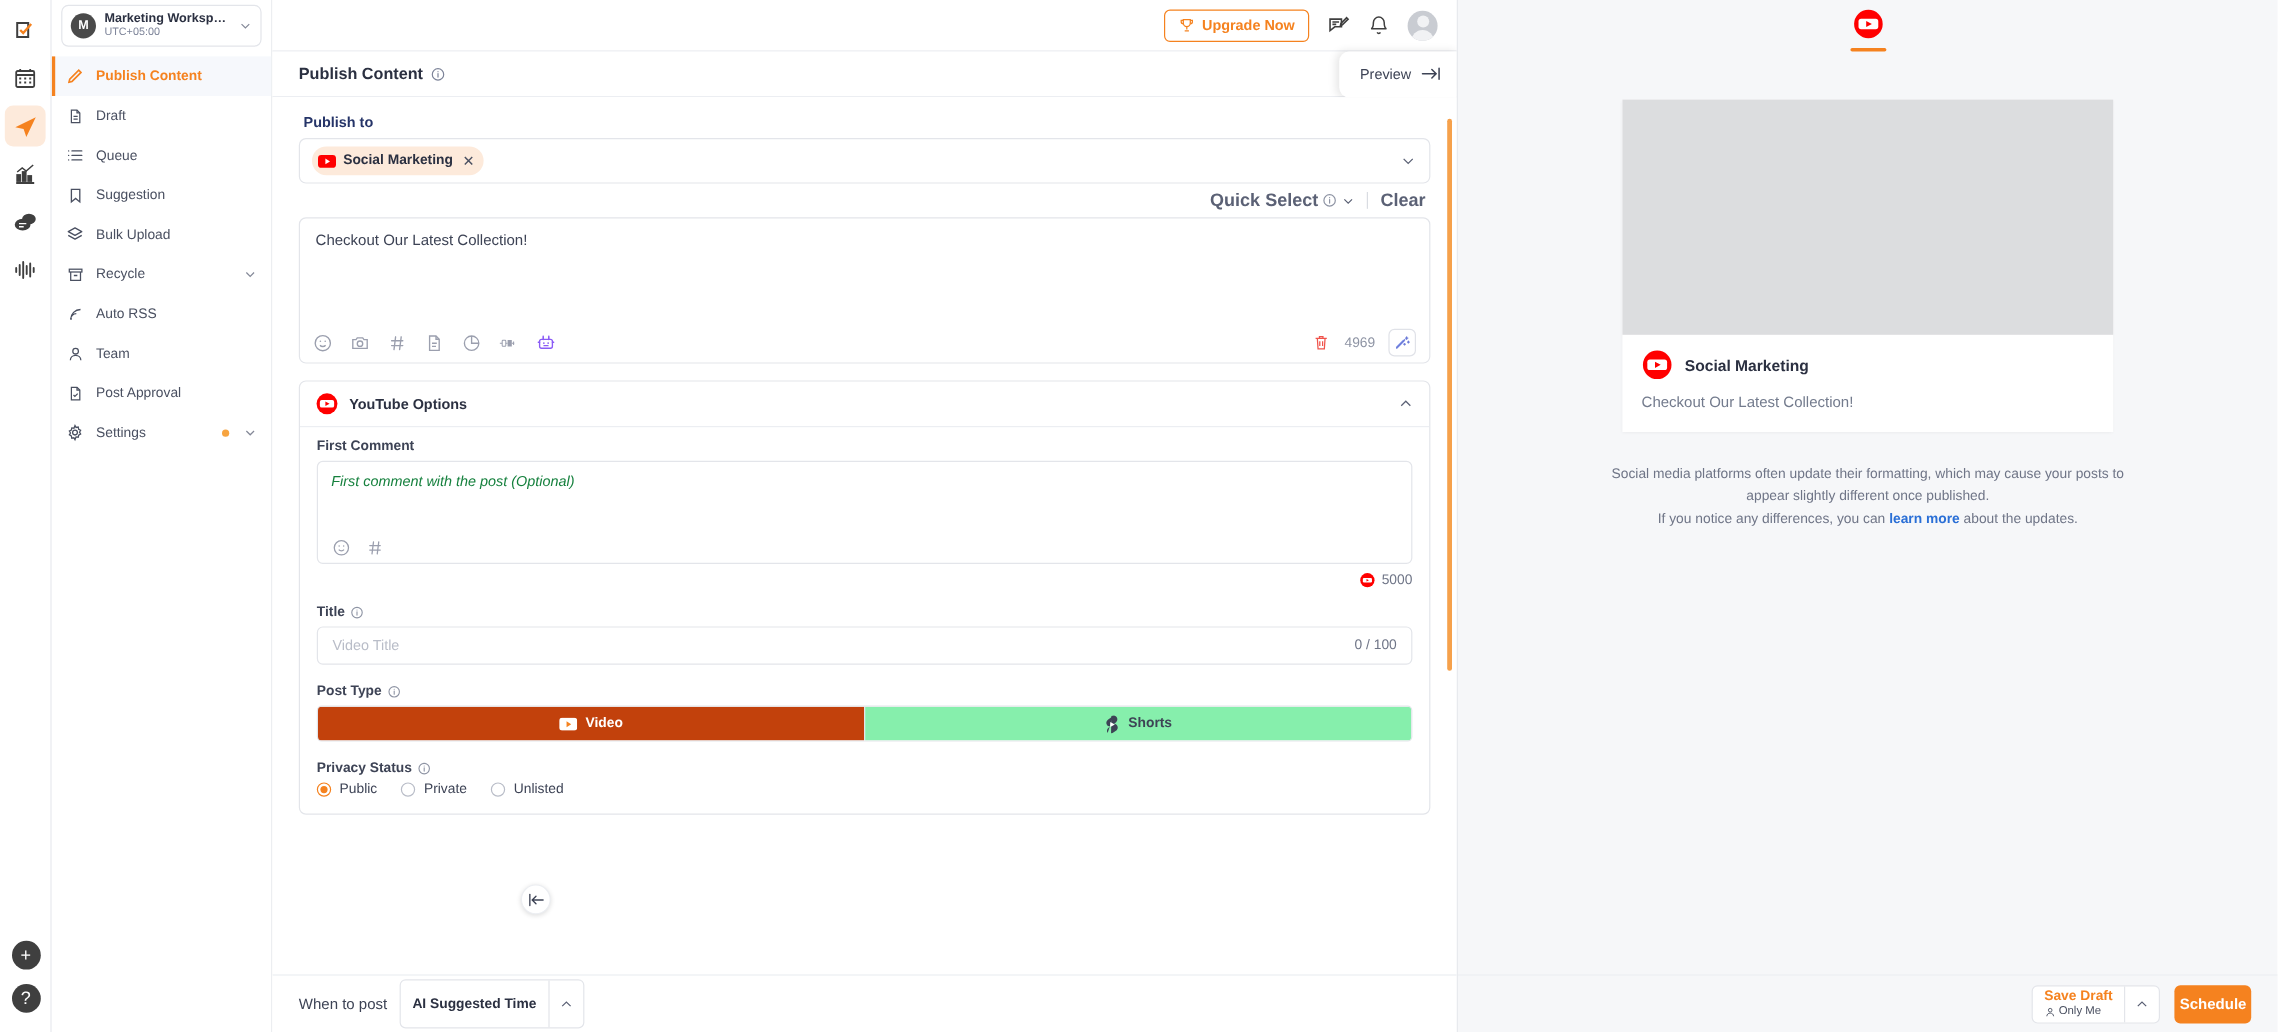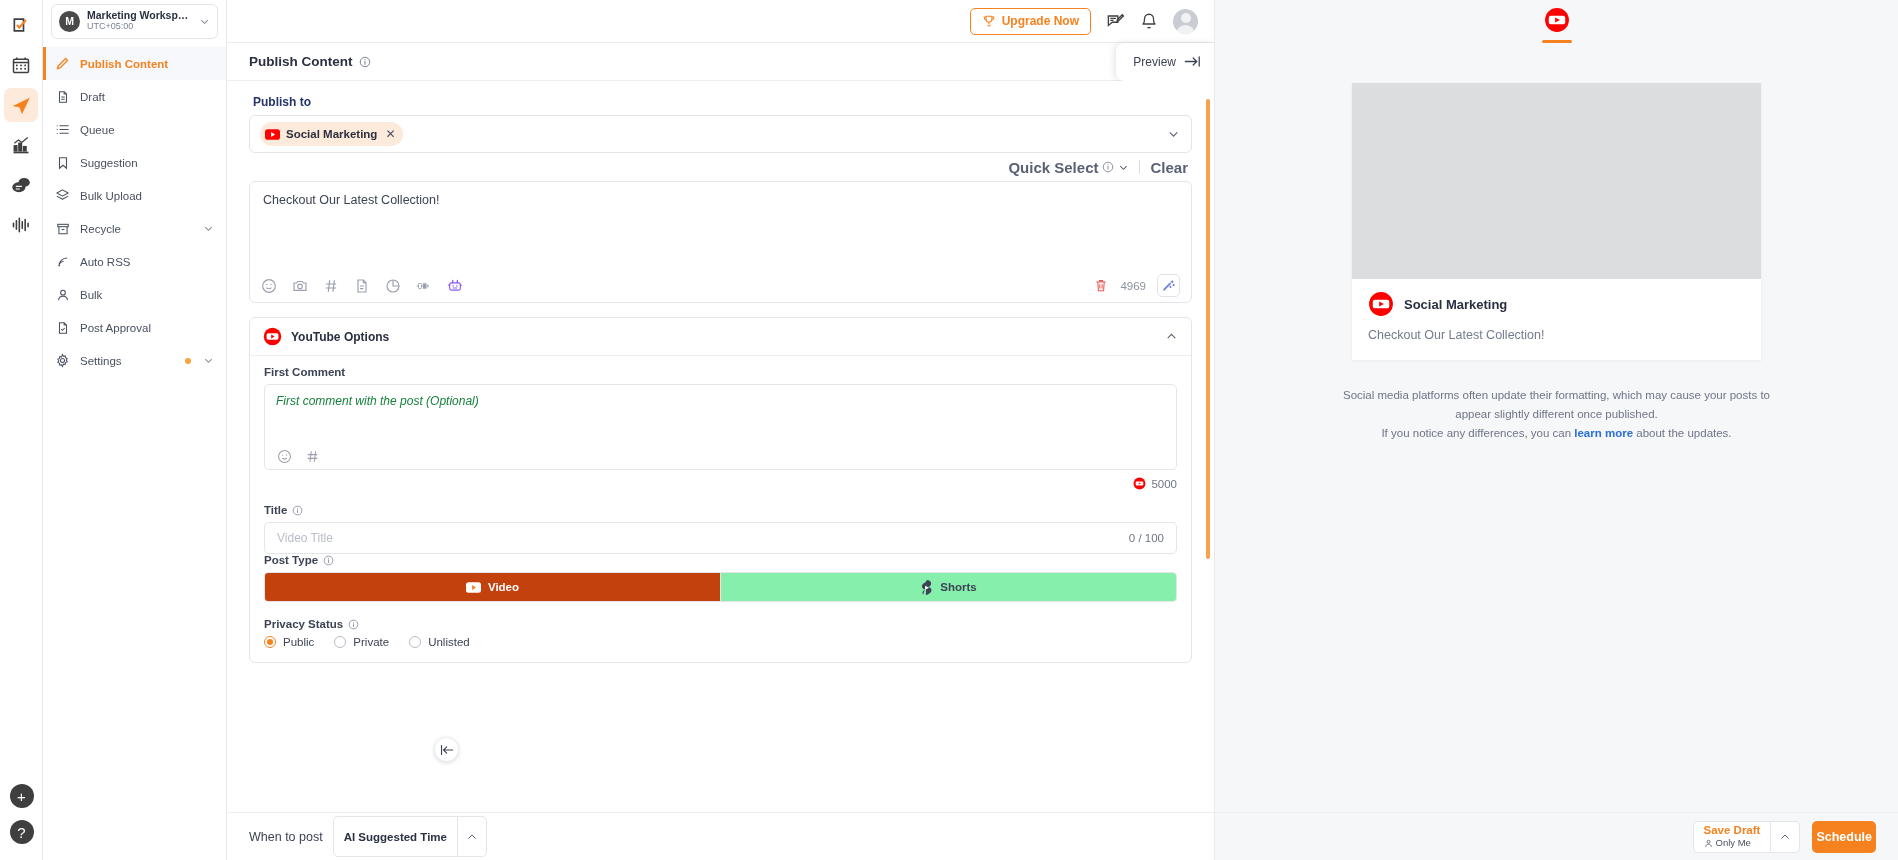--- a/index.html
+++ b/index.html
@@ -449,21 +449,21 @@
         <span class="ni-label">Auto RSS</span>
       </div>
 
       <div class="nav-item">
         <span class="nav-ico">
           <svg width="14" height="14" viewBox="0 0 24 24" fill="none" stroke="#4a5061" stroke-width="1.8">
               <circle cx="12" cy="8" r="4"></circle>
               <path d="M4.5 21c0-4.2 3.4-7 7.5-7s7.5 2.8 7.5 7"></path>
             </svg>
         </span>
-        <span class="ni-label">Bulk</span>
+        <span class="ni-label">Team</span>
       </div>
 
       <div class="nav-item">
         <span class="nav-ico">
           <svg width="14" height="14" viewBox="0 0 24 24" fill="none" stroke="#4a5061" stroke-width="1.8">
               <path d="M14 3H6v18h12V7l-4-4z"></path>
               <path d="M14 3v4h4"></path>
               <path d="M9 14l2 2 4-4"></path>
             </svg>
         </span>
@@ -710,21 +710,21 @@
                   <circle cx="12" cy="12" r="9.5"></circle>
                     <path d="M12 10.5v6M12 7.4h.01" stroke-linecap="round"></path>
                 </svg>
               </span>
             </div>
             <div class="title-input">
               <span class="ti-ph">Video Title</span>
               <span class="ti-count">0 / 100</span>
             </div>
 
-            <div class="field-label" style="">
+            <div class="field-label" style="margin-top:16px;">
               <span>Post Type</span>
               <span>
                 <svg width="11" height="11" viewBox="0 0 24 24" fill="none" stroke="#8d93a3" stroke-width="2">
                   <circle cx="12" cy="12" r="9.5"></circle>
                     <path d="M12 10.5v6M12 7.4h.01" stroke-linecap="round"></path>
                 </svg>
               </span>
             </div>
             <div class="seg">
               <div class="seg-item active">

